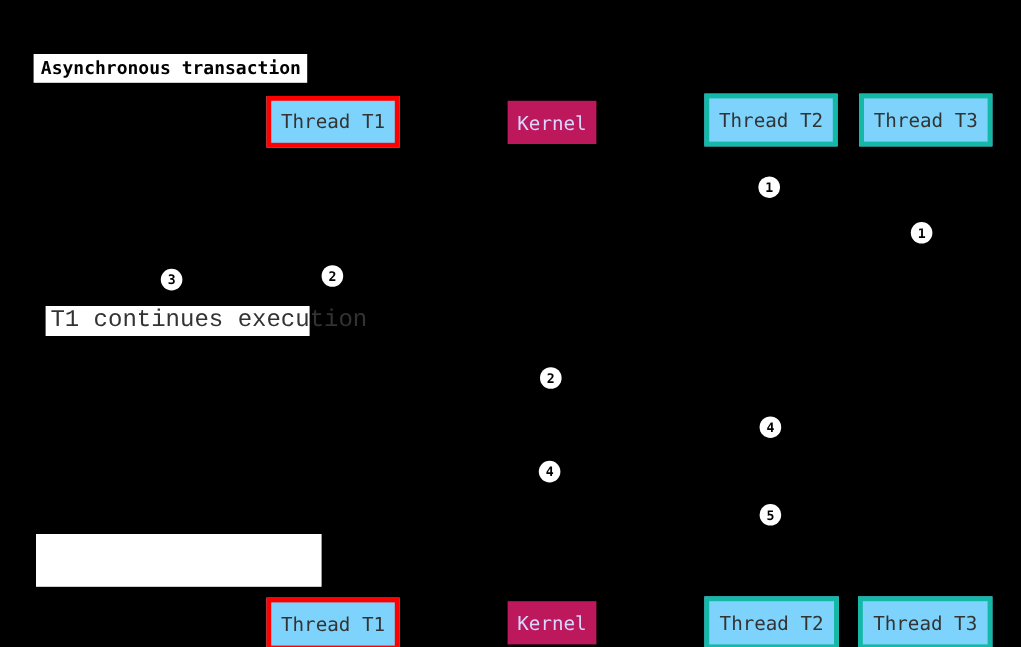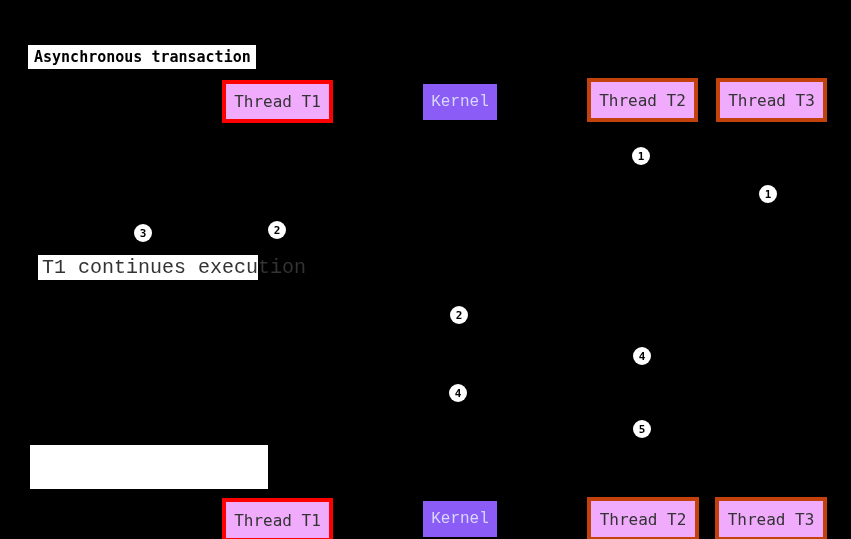--- a/index.html
+++ b/index.html
@@ -25,35 +25,34 @@
     font-weight: bold;
     font-size: 15px;
     line-height: 24px;
     padding-left: 6px;
     box-sizing: border-box;
     white-space: nowrap;
   }
   .participant {
     position: absolute;
     box-sizing: border-box;
-    background: #f0abfc;
+    background: #7dd3fc;
     color: #333333;
     font-size: 16px;
     display: flex;
     align-items: center;
     justify-content: center;
     white-space: nowrap;
   }
   .p-red  { border: 4px solid #ff0000; }
-  .p-blue { border: 4px solid #c2410c; align-items: center; }
+  .p-blue { border: 4px solid #14b8a6; align-items: center; }
   .p-kernel {
-    background: #8b5cf6;
+    background: #be185d;
     border: none;
     color: #d8d8ff;
-    font-family: Liberation Mono, monospace;
   }
   
   #p-t1-top     { left: 222px; top: 62px; width: 111px; height: 43px; }
   #p-kernel-top { left: 423px; top: 66px; width:  74px; height: 36px; }
   #p-t2-top     { left: 587px; top: 60px; width: 111px; height: 44px; }
   #p-t3-top     { left: 716px; top: 60px; width: 111px; height: 44px; }
   
   #p-t1-bot     { left: 222px; top: 480px; width: 111px; height: 44px; }
   #p-kernel-bot { left: 423px; top: 483px; width:  74px; height: 36px; }
   #p-t2-bot     { left: 587px; top: 479px; width: 112px; height: 44px; }

